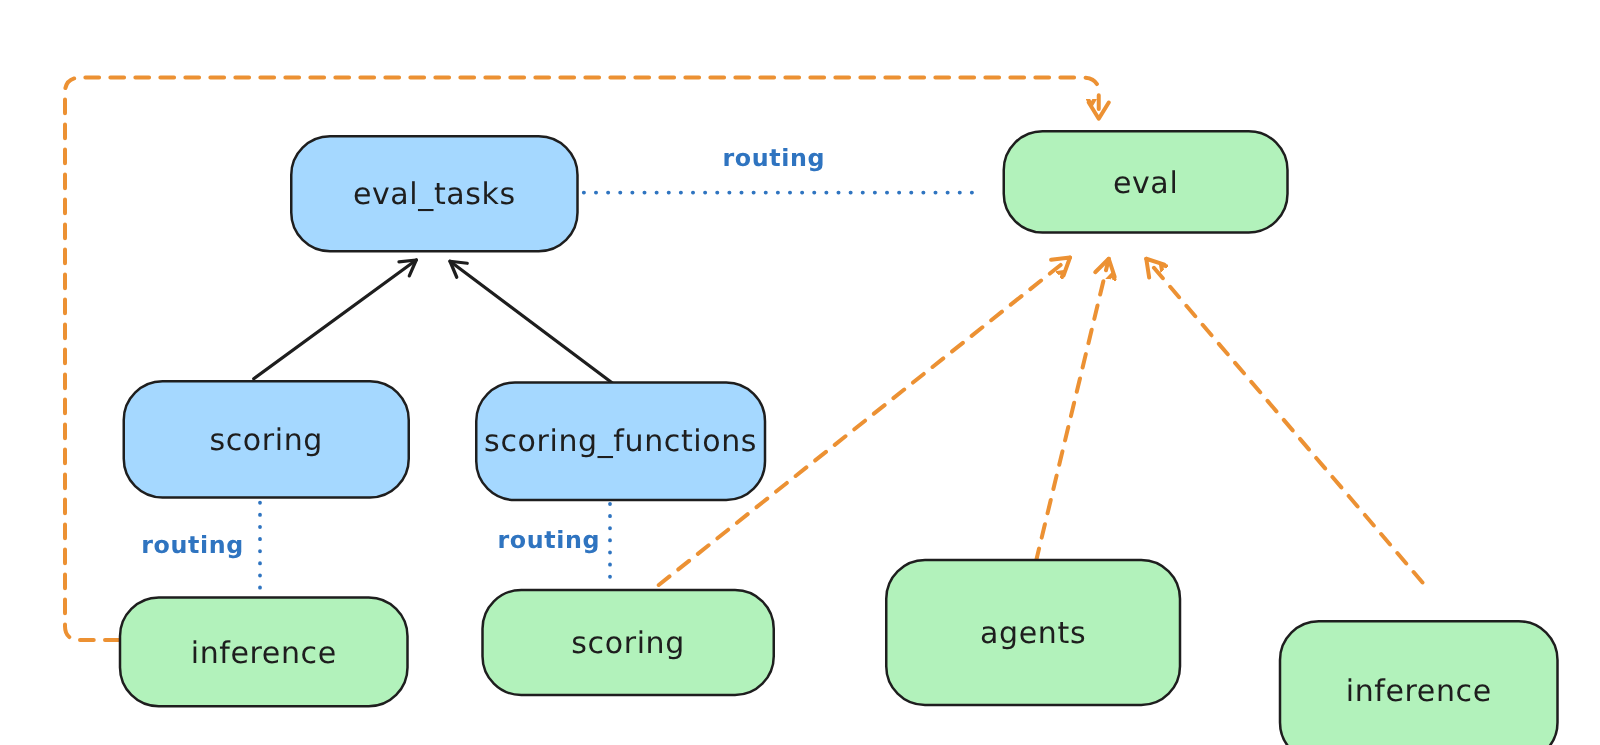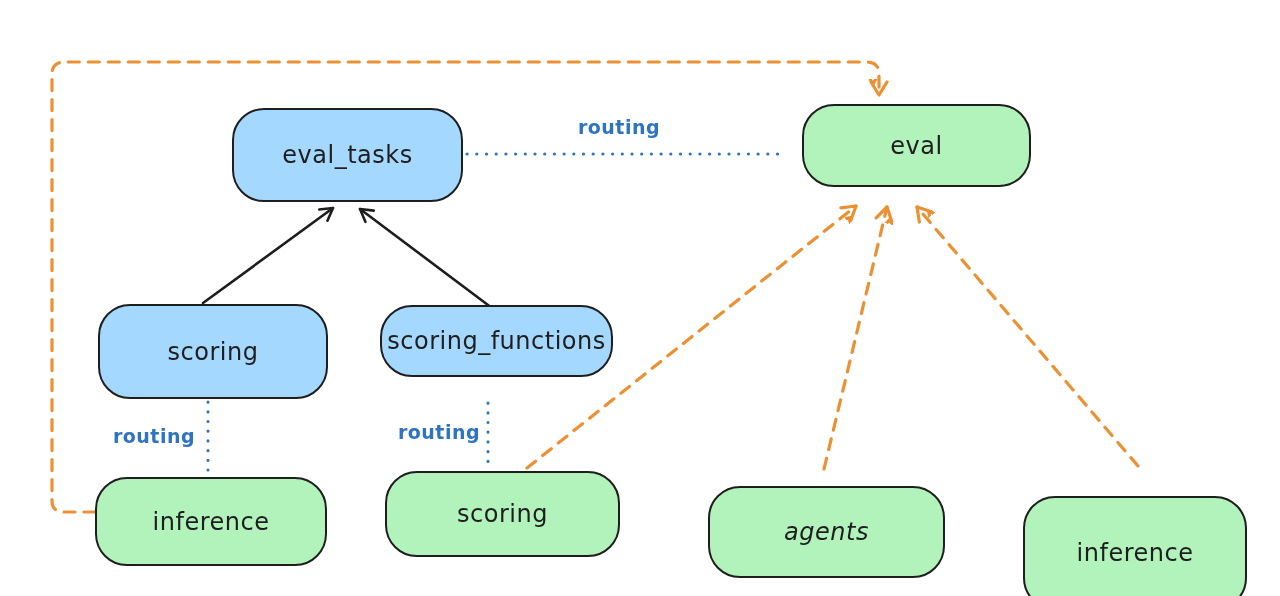--- a/index.html
+++ b/index.html
@@ -42,24 +42,24 @@
     box-sizing:border-box;
     font-size:24px;
     color:var(--stroke_dark);
     letter-spacing:0.5px;
   }
   .node.blue{background:var(--api_blue_fill);}
   .node.green{background:var(--provider_green_fill);}
   .n-eval-tasks{left:232px;top:108px;width:231px;height:94px;}
   .n-eval{left:786px;top:104px;width:229px;height:83px;margin-left:16px;}
   .n-datasets{left:98px;top:304px;width:230px;height:95px;}
-  .n-scoring-functions{left:380px;top:305px;width:233px;height:72px;}
+  .n-scoring-functions{left:380px;top:305px;width:233px;height:96px;}
   .n-datasetio{left:95px;top:477px;width:232px;height:89px;}
   .n-scoring{left:385px;top:471px;width:235px;height:86px;}
-  .n-agents{left:708px;top:486px;width:237px;height:92px;font-style:italic;}
+  .n-agents{left:708px;top:447px;width:237px;height:118px;}
   .n-inference{left:1023px;top:468px;width:224px;height:114px;margin-top:28px;}
   .edge-label{
     position:absolute;
     color:var(--routing_blue);
     font-size:19px;
     font-weight:600;
     letter-spacing:0.5px;
     text-align:center;
   }
   .rl-1{left:568px;top:116px;width:102px;}

